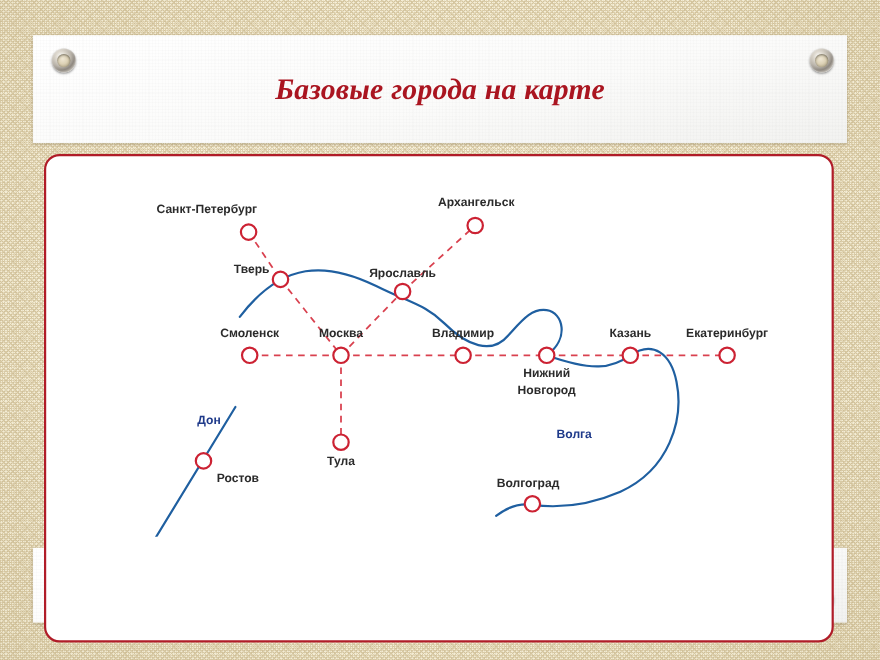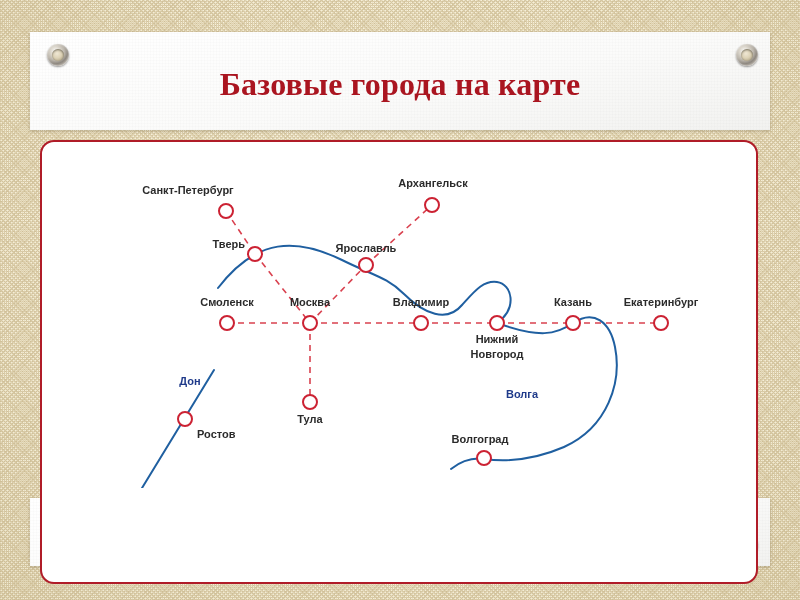--- a/index.html
+++ b/index.html
@@ -72,24 +72,25 @@
   #grommet-br { left: 736px; top: 534px; }
 
   
   #slide-title {
     position: absolute;
     left: 30px; top: 66px;
     width: 740px;
     text-align: center;
     font-family: "Liberation Serif", serif;
     font-weight: bold;
-    font-size: 32px;
+    font-size: 27px;
     color: #aa1520;
     letter-spacing: 0.2px;
     white-space: nowrap;
+    font-style: italic;
   }
 
   
   #map-panel {
     position: absolute;
     left: 40px; top: 140px;
     width: 718px; height: 444px;
     background: #ffffff;
     border: 2px solid #b01c28;
     border-radius: 14px;

